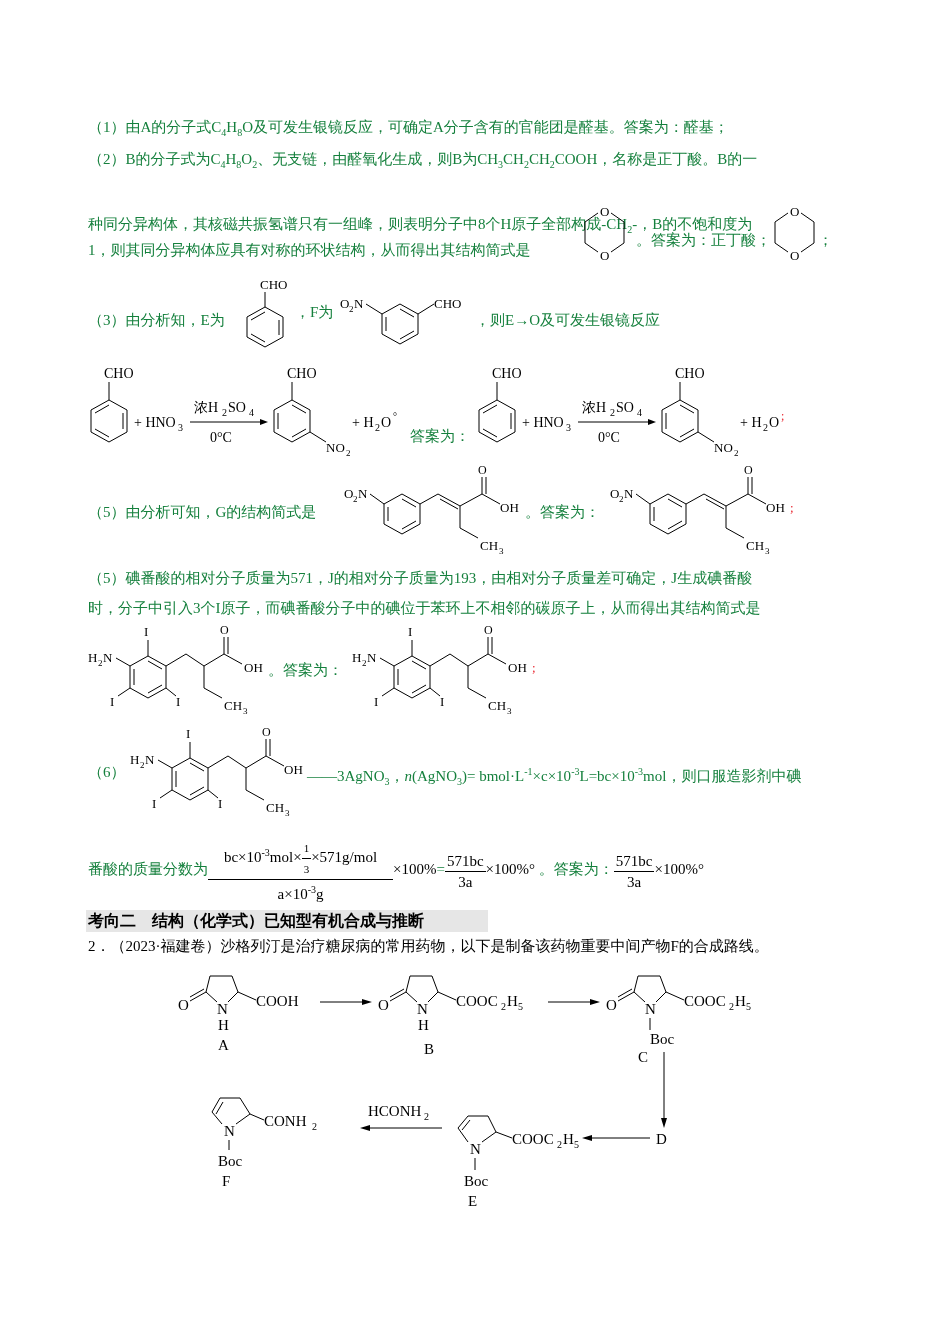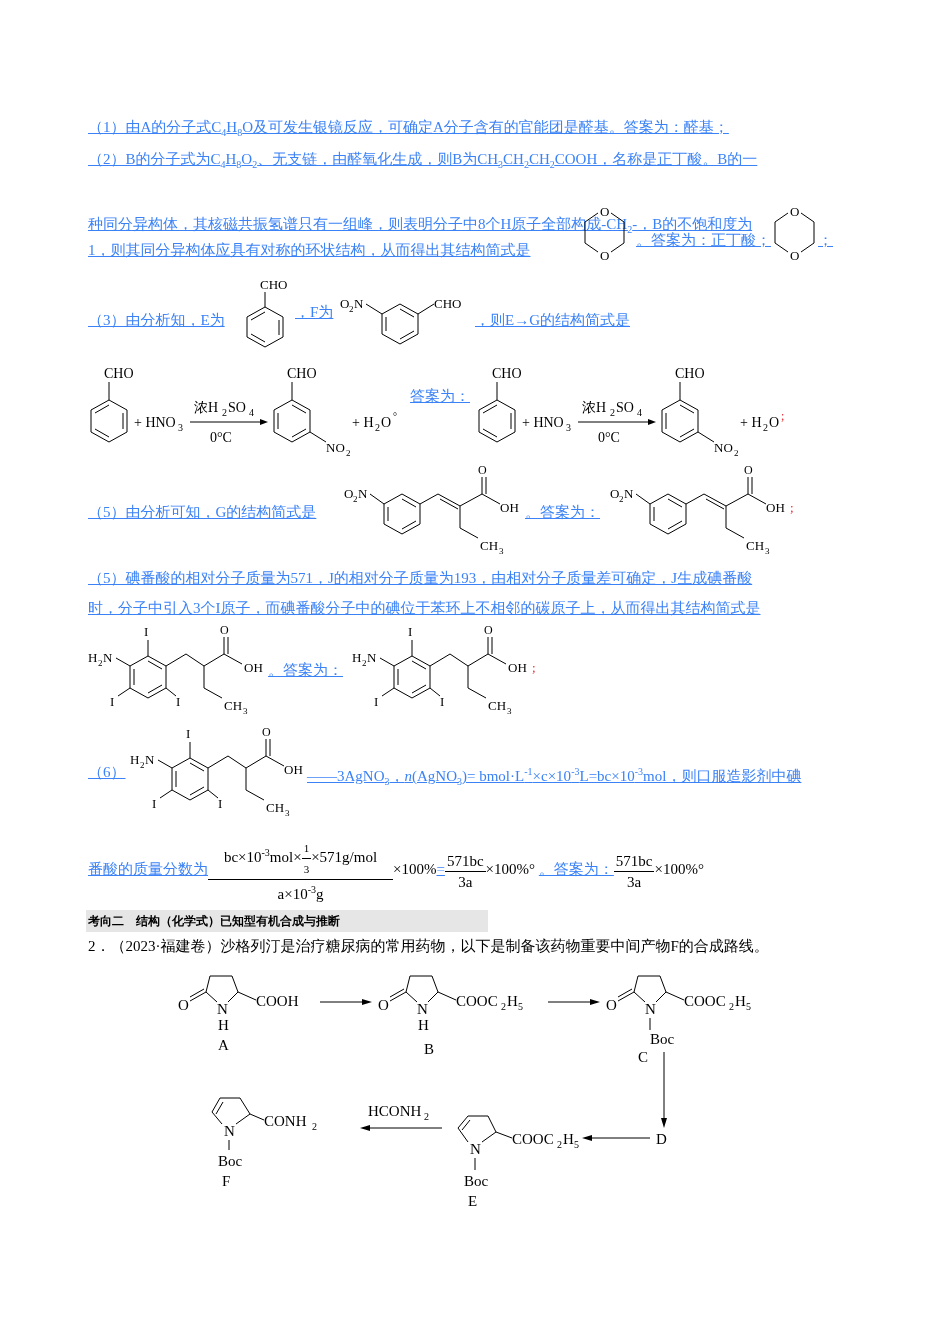--- a/index.html
+++ b/index.html
@@ -1,23 +1,23 @@
 <!DOCTYPE html>
 <html><head>
 <meta charset="utf-8">
 <style>
   html, body { margin:0; padding:0; background:#ffffff; }
   body { width:950px; height:1344px; position:relative; overflow:hidden;
          font-family:"Liberation Serif","DejaVu Serif",serif; color:#000; }
-  .red { color:#3b82f6;text-decoration:underline; }
+  .red { color:#15803d; }
   .line { position:absolute; left:88px; font-size:15px; white-space:nowrap; line-height:20px; }
   .chem { position:absolute; }
   svg text { font-family:"Liberation Serif","DejaVu Serif",serif; }
   .heading { position:absolute; left:86px; top:910px; width:400px; height:22px; background:#e6e6e6;
-             font-family:"Liberation Sans","DejaVu Sans",sans-serif; font-size:12px; font-weight:bold;
+             font-family:"Liberation Sans","DejaVu Sans",sans-serif; font-size:16px; font-weight:bold;
              line-height:22px; padding-left:2px; white-space:nowrap; }
   sub, sup { font-size:10px; }
   .frac { display:inline-block; vertical-align:middle; text-align:center; }
   .frac .num { display:block; border-bottom:1px solid #000; padding:0 2px; }
   .frac .den { display:block; padding:0 2px; }
 </style>
 </head>
 <body>
 
 <div class="line red" style="top:117px;">
@@ -63,21 +63,21 @@
     <text x="11" y="22" font-size="9">2</text>
     <text x="16" y="18" font-size="13">N</text>
   <line x1="28" y1="14" x2="44" y2="24" stroke="#000"></line>
   <polygon points="62,14 80,24 80,44 62,54 44,44 44,24" fill="none" stroke="#000"></polygon>
   <line x1="48" y1="27" x2="48" y2="41" stroke="#000"></line>
   <line x1="62" y1="19" x2="76" y2="27" stroke="#000"></line>
   <line x1="62" y1="49" x2="76" y2="41" stroke="#000"></line>
   <line x1="80" y1="24" x2="96" y2="14" stroke="#000"></line>
   <text x="96" y="18" font-size="13">CHO</text>
 </svg>
-<div class="line red" style="top:310px;left:475px;">，则E→G的结构简式是</div>
+<div class="line red" style="top:310px;left:475px;">，则E→O及可发生银镜反应</div>
 
 <svg class="chem" style="left:82px;top:362px;" width="380" height="95">
   <text x="22" y="16" font-size="14">CHO</text>
   <line x1="27" y1="20" x2="27" y2="38" stroke="#000"></line>
   <polygon points="27,38 45,48 45,70 27,80 9,70 9,48" fill="none" stroke="#000"></polygon>
   <line x1="41" y1="51" x2="41" y2="67" stroke="#000"></line>
   <line x1="13" y1="51" x2="27" y2="43" stroke="#000"></line>
   <line x1="13" y1="67" x2="27" y2="75" stroke="#000"></line>
   <text x="52" y="65" font-size="14">+ HNO</text>
     <text x="96" y="69" font-size="10">3</text>
@@ -95,21 +95,21 @@
   <line x1="210" y1="43" x2="224" y2="51" stroke="#000"></line>
   <line x1="210" y1="75" x2="224" y2="67" stroke="#000"></line>
   <line x1="228" y1="70" x2="244" y2="80" stroke="#000"></line>
   <text x="244" y="90" font-size="13">NO</text>
     <text x="264" y="94" font-size="9">2</text>
   <text x="270" y="65" font-size="14">+ H</text>
     <text x="293" y="69" font-size="10">2</text>
     <text x="299" y="65" font-size="14">O</text>
   <text x="311" y="58" font-size="10">°</text>
 </svg>
-<div class="line red" style="top:386px;left:410px;">答案为：</div>
+<div class="line red" style="top:426px;left:410px;">答案为：</div>
 <svg class="chem" style="left:470px;top:362px;" width="350" height="95">
   <text x="22" y="16" font-size="14">CHO</text>
   <line x1="27" y1="20" x2="27" y2="38" stroke="#000"></line>
   <polygon points="27,38 45,48 45,70 27,80 9,70 9,48" fill="none" stroke="#000"></polygon>
   <line x1="41" y1="51" x2="41" y2="67" stroke="#000"></line>
   <line x1="13" y1="51" x2="27" y2="43" stroke="#000"></line>
   <line x1="13" y1="67" x2="27" y2="75" stroke="#000"></line>
   <text x="52" y="65" font-size="14">+ HNO</text>
     <text x="96" y="69" font-size="10">3</text>
   <text x="112" y="50" font-size="14">浓H</text>

